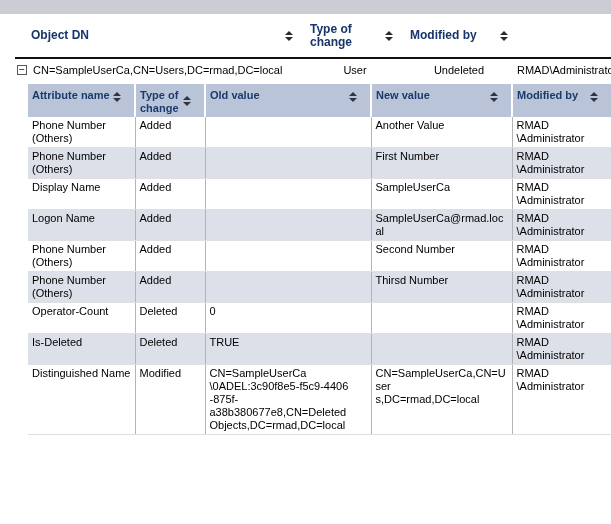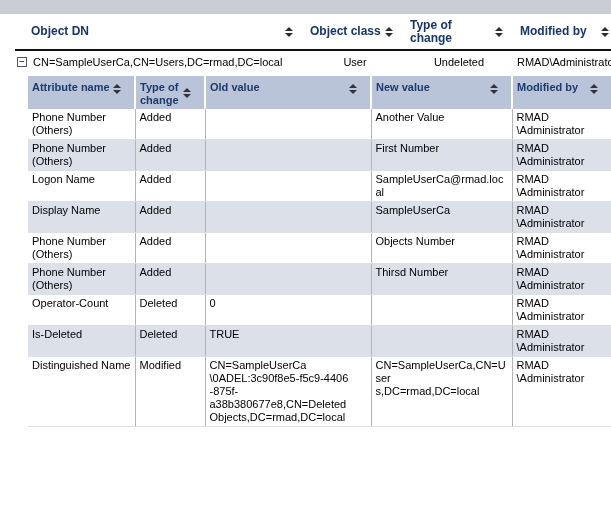--- a/index.html
+++ b/index.html
@@ -9,21 +9,21 @@
   *{box-sizing:border-box;}
   html,body{margin:0;padding:0;}
   body{
     width:611px;height:524px;overflow:hidden;background:#fff;
     font-family:"Liberation Sans","DejaVu Sans",sans-serif;color:#000;
   }
   .band{height:14px;background:var(--band);}
   
   .ohead{
     display:grid;grid-template-columns:285px 100px 110px 1fr;
-    padding-left:15px;height:35px;align-items:center;background:#fff;
+    padding-left:15px;height:43px;align-items:center;background:#fff;
   }
   .ocell{
     display:flex;align-items:center;justify-content:space-between;
     padding-right:7px;color:var(--header-text);font-weight:bold;font-size:12px;line-height:13px;
   }
   .ocell .olabel{padding-left:10px;}
   .ocell.c1 .olabel{padding-left:16px;}
   .ocell.c3 .olabel{max-width:62px;}
   .ocell.c4{padding-right:2px;}
   .divider{height:2px;background:#111;margin-left:15px;}
@@ -70,27 +70,20 @@
   .itable tbody tr:nth-child(even){background:var(--alt-row-bg);}
 </style>
 </head>
 <body>
 
 <div class="band"></div>
 
 <div class="ohead">
   <div class="ocell c1">
     <span class="olabel">Object DN</span>
-    <span class="sort">
-        <i></i>
-        <b></b>
-      </span>
-  </div>
-  <div class="ocell c2">
-    <span class="olabel">Object class</span>
     <span class="sort">
         <i></i>
         <b></b>
       </span>
   </div>
   <div class="ocell c3">
     <span class="olabel">Type of change</span>
     <span class="sort">
         <i></i>
         <b></b>
@@ -187,42 +180,42 @@
   <tr>
     <td>Phone Number (Others)</td>
     <td>Added</td>
     <td></td>
     <td>First Number</td>
     <td>RMAD
 \Administrator</td>
   </tr>
 
   <tr>
+    <td>Display Name</td>
+    <td>Added</td>
+    <td></td>
+    <td>SampleUserCa</td>
+    <td>RMAD
+\Administrator</td>
+  </tr>
+
+  <tr>
     <td>Logon Name</td>
     <td>Added</td>
     <td></td>
     <td>SampleUserCa@rmad.local</td>
     <td>RMAD
 \Administrator</td>
   </tr>
 
   <tr>
-    <td>Display Name</td>
-    <td>Added</td>
-    <td></td>
-    <td>SampleUserCa</td>
-    <td>RMAD
-\Administrator</td>
-  </tr>
-
-  <tr>
-    <td>Phone Number (Others)</td>
-    <td>Added</td>
-    <td></td>
-    <td>Objects Number</td>
+    <td>Phone Number (Others)</td>
+    <td>Added</td>
+    <td></td>
+    <td>Second Number</td>
     <td>RMAD
 \Administrator</td>
   </tr>
 
   <tr>
     <td>Phone Number (Others)</td>
     <td>Added</td>
     <td></td>
     <td>Thirsd Number</td>
     <td>RMAD

